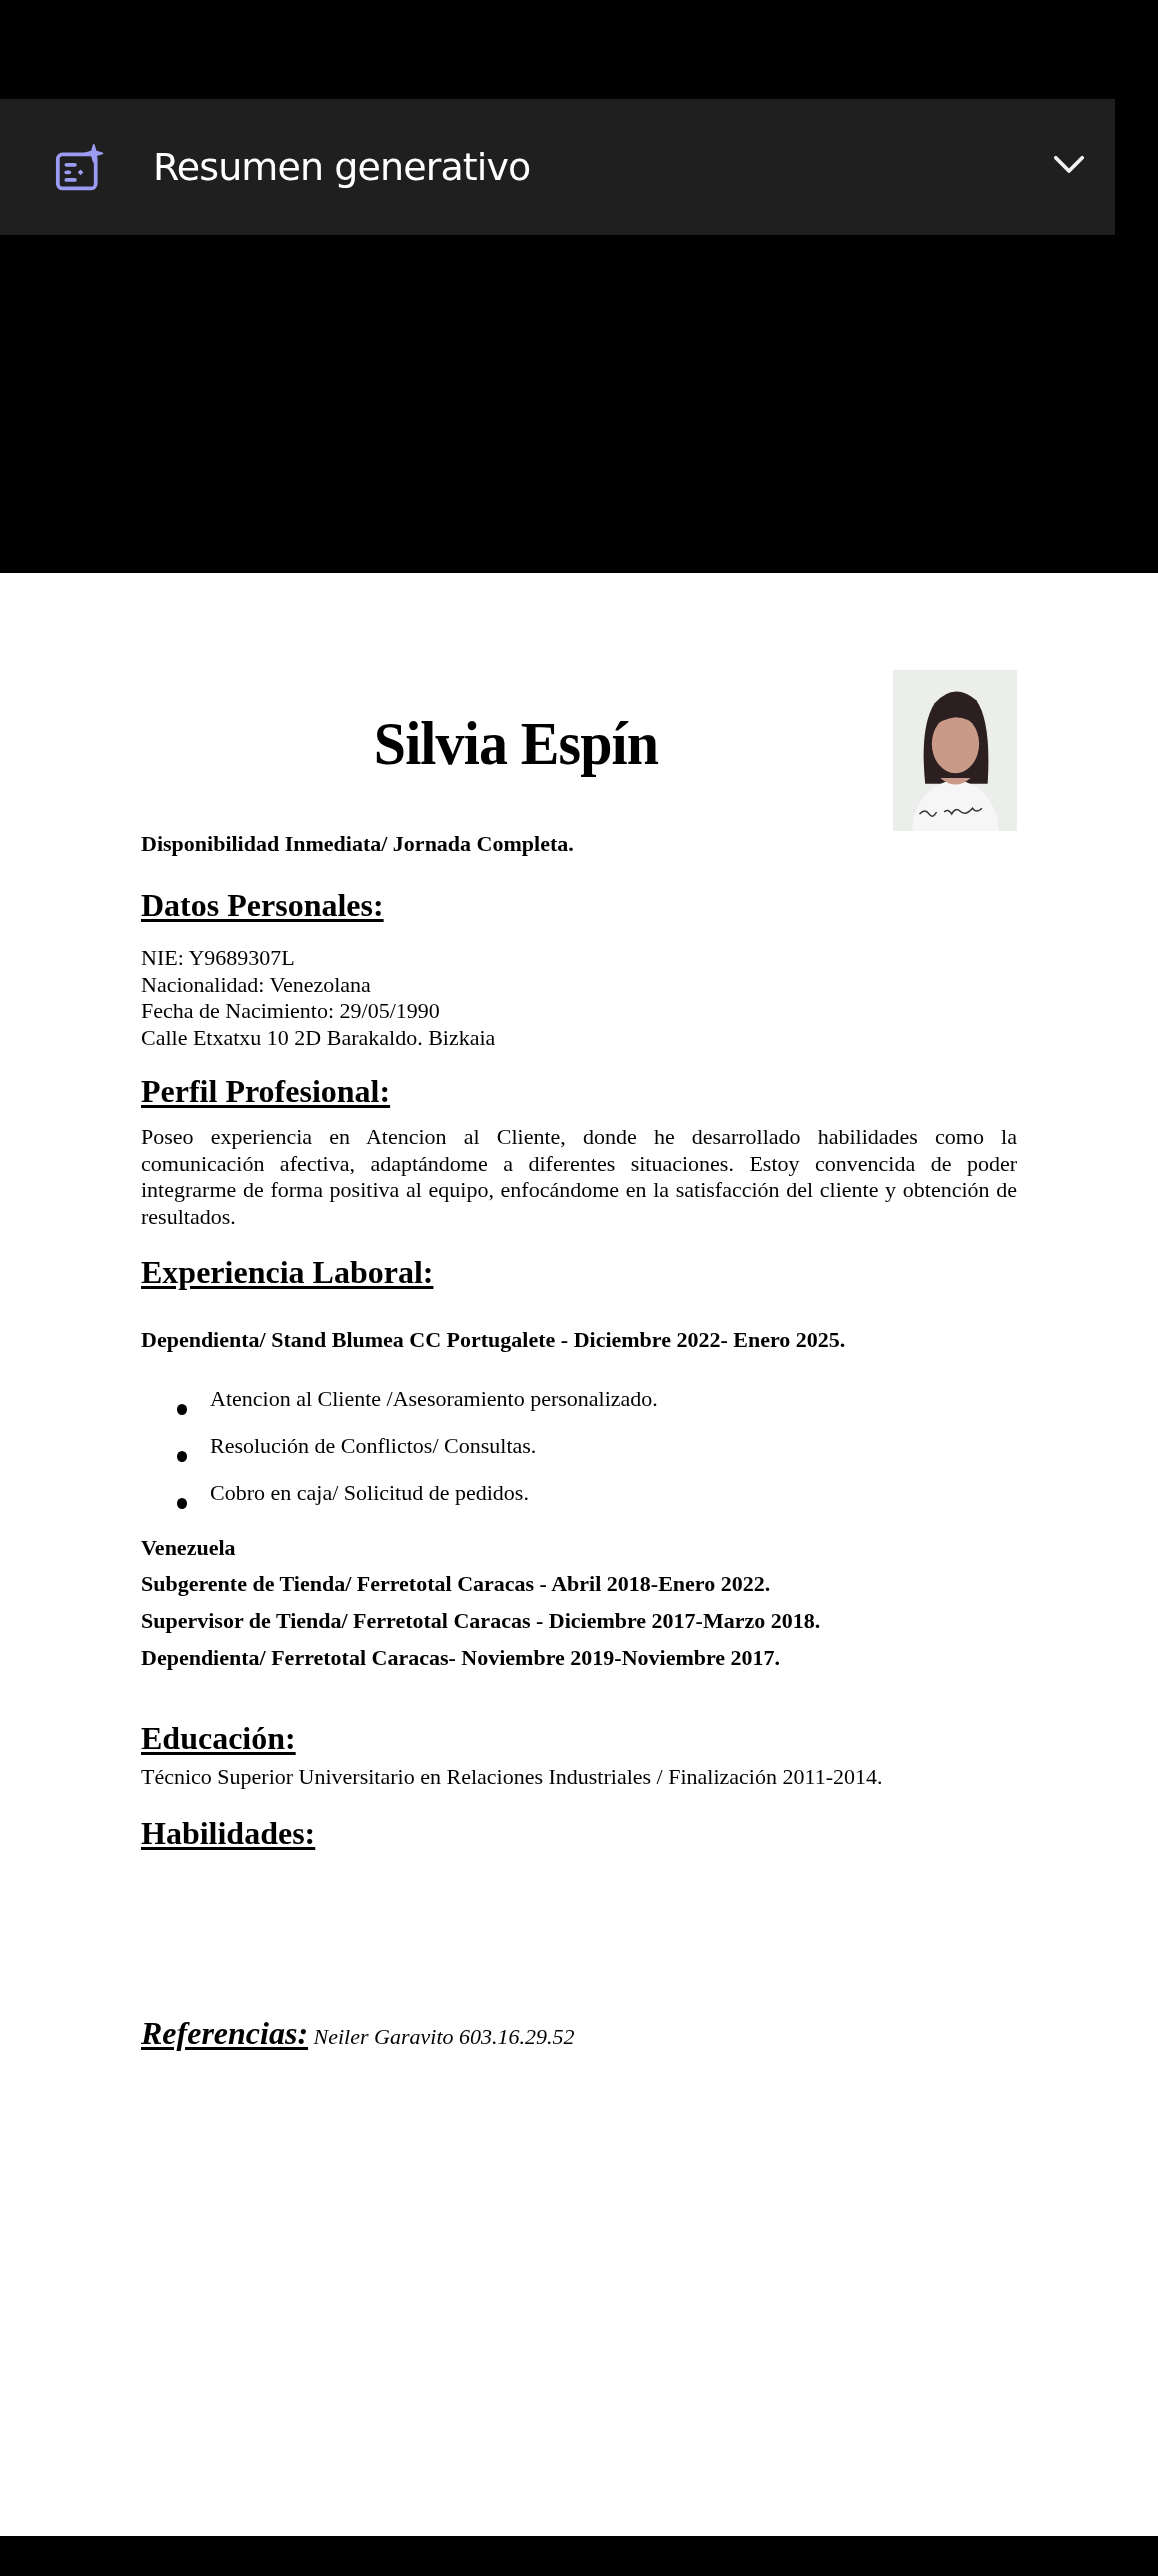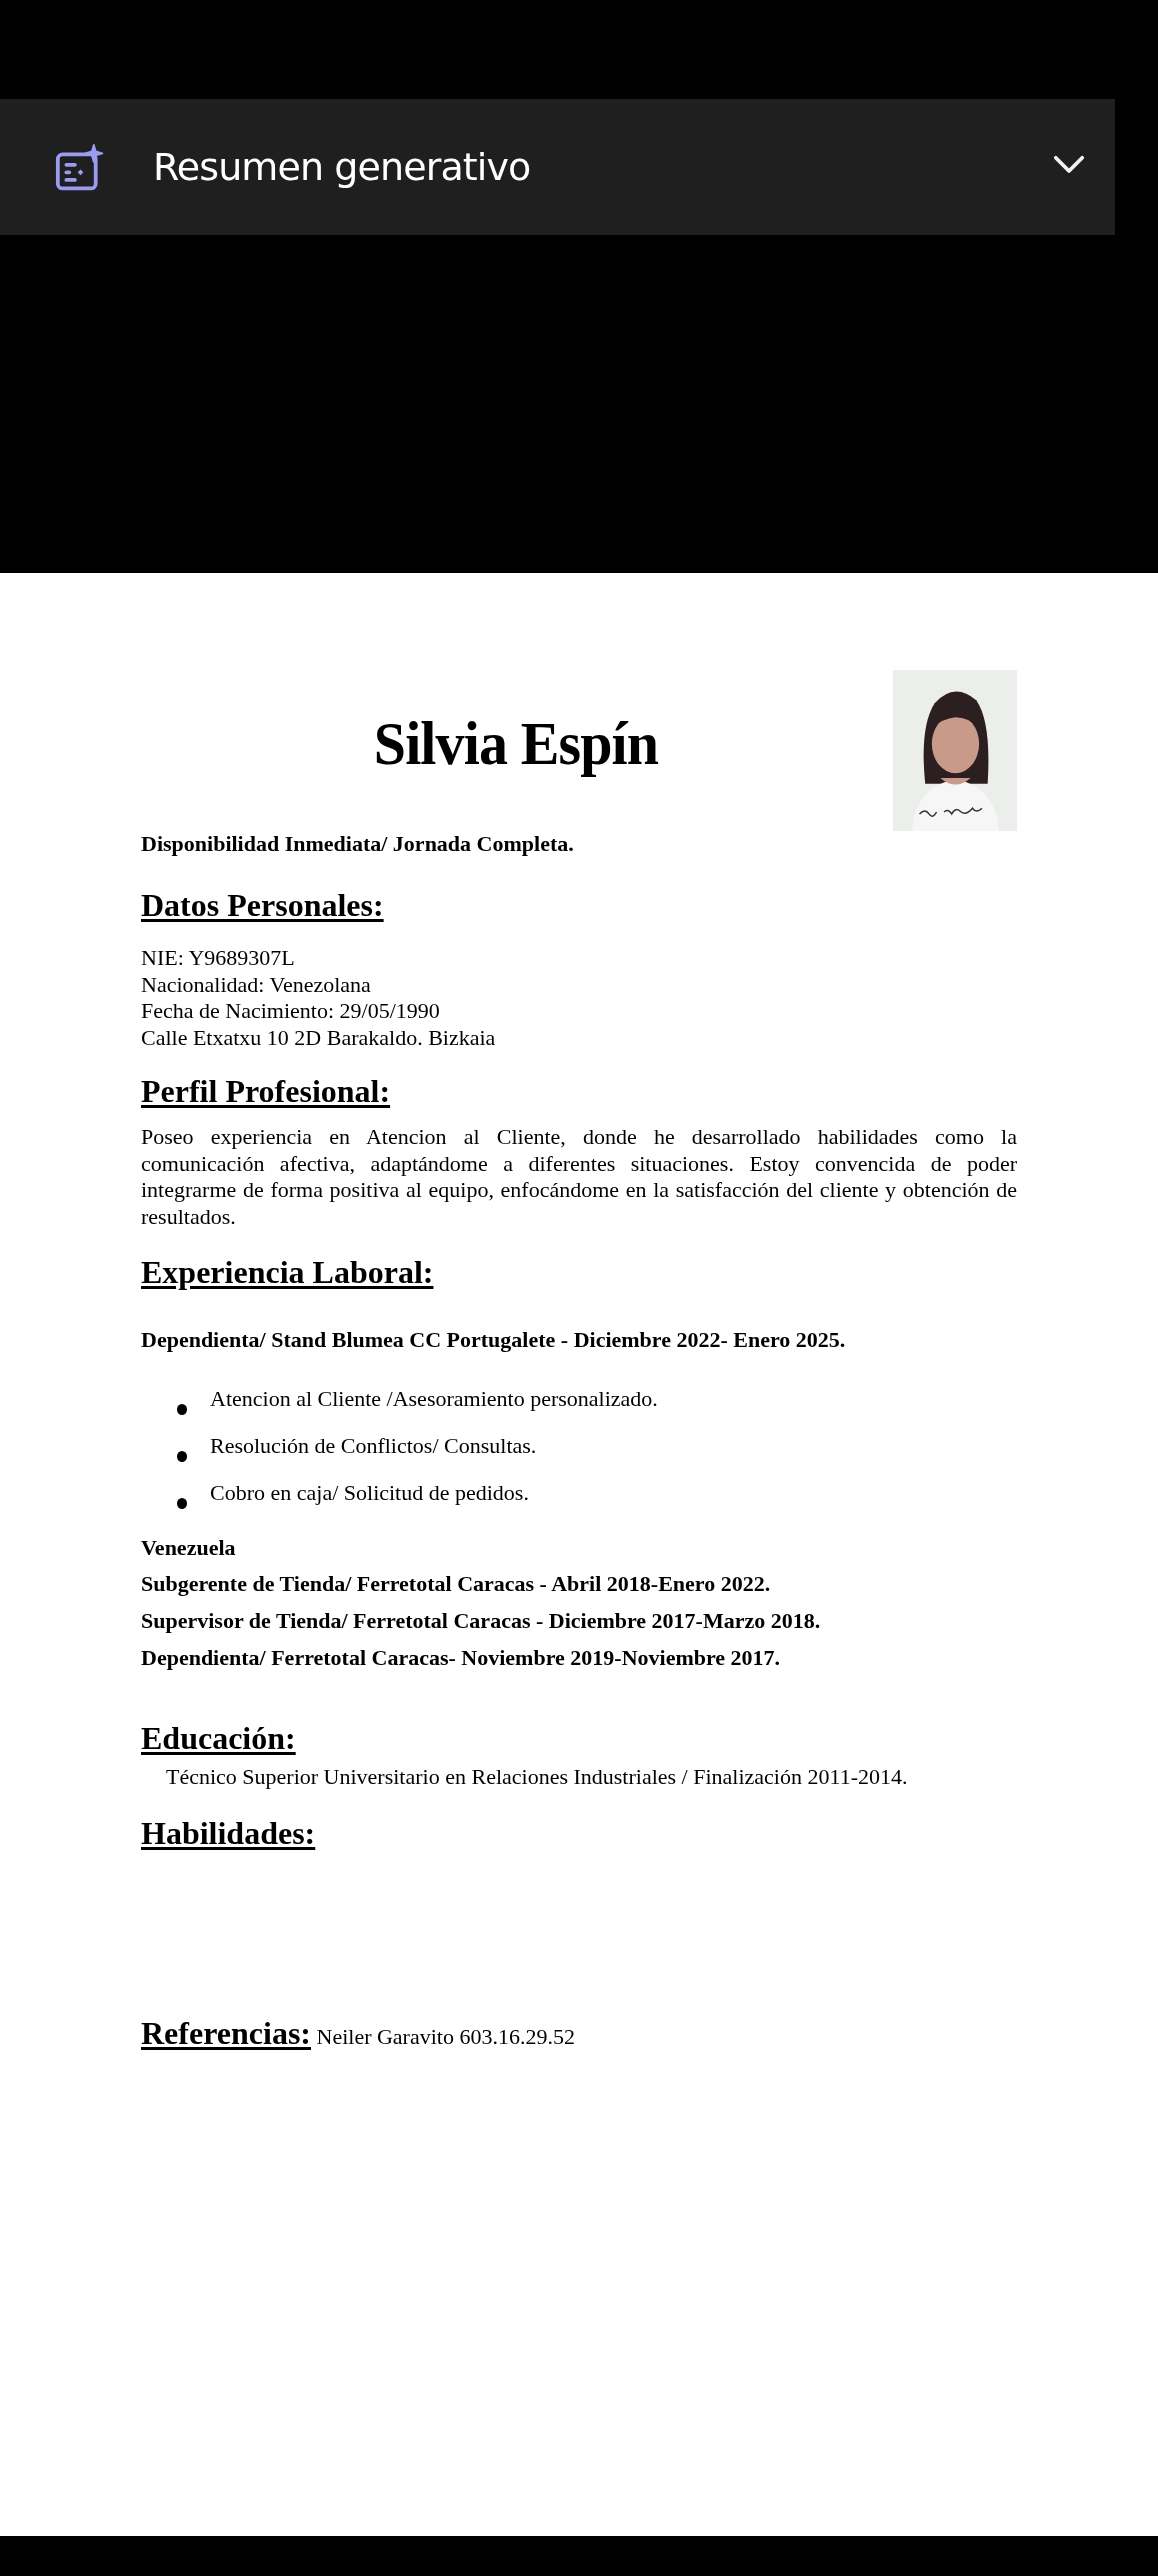--- a/index.html
+++ b/index.html
@@ -202,22 +202,22 @@
     </ul>
   </div>
   <div class="block bold" style="top:962px;">Venezuela</div>
   <div class="block bold" style="top:998px;">
     <span class="exp-line">Subgerente de Tienda/ Ferretotal Caracas - Abril 2018-Enero 2022.</span>
     <span class="exp-line">Supervisor de Tienda/ Ferretotal Caracas - Diciembre 2017-Marzo 2018.</span>
     <span class="exp-line">Dependienta/ Ferretotal Caracas- Noviembre 2019-Noviembre 2017.</span>
   </div>
 
   <div class="block section-title" style="top:1146px;">Educación:</div>
-  <div class="block" style="top:1191px;margin-left:25px;">Técnico Superior Universitario en Relaciones Industriales / Finalización 2011-2014.</div>
+  <div class="block" style="top:1191px;">Técnico Superior Universitario en Relaciones Industriales / Finalización 2011-2014.</div>
 
   <div class="block section-title" style="top:1241px;">Habilidades:</div>
 
-  <div class="block" style="top:1441px;">
+  <div class="block" style="top:1441px;font-style:italic;">
     <span class="section-title">Referencias:</span>
     <span class="ref-value">Neiler Garavito 603.16.29.52</span>
   </div>
 </div>
 
 
 </body></html>

